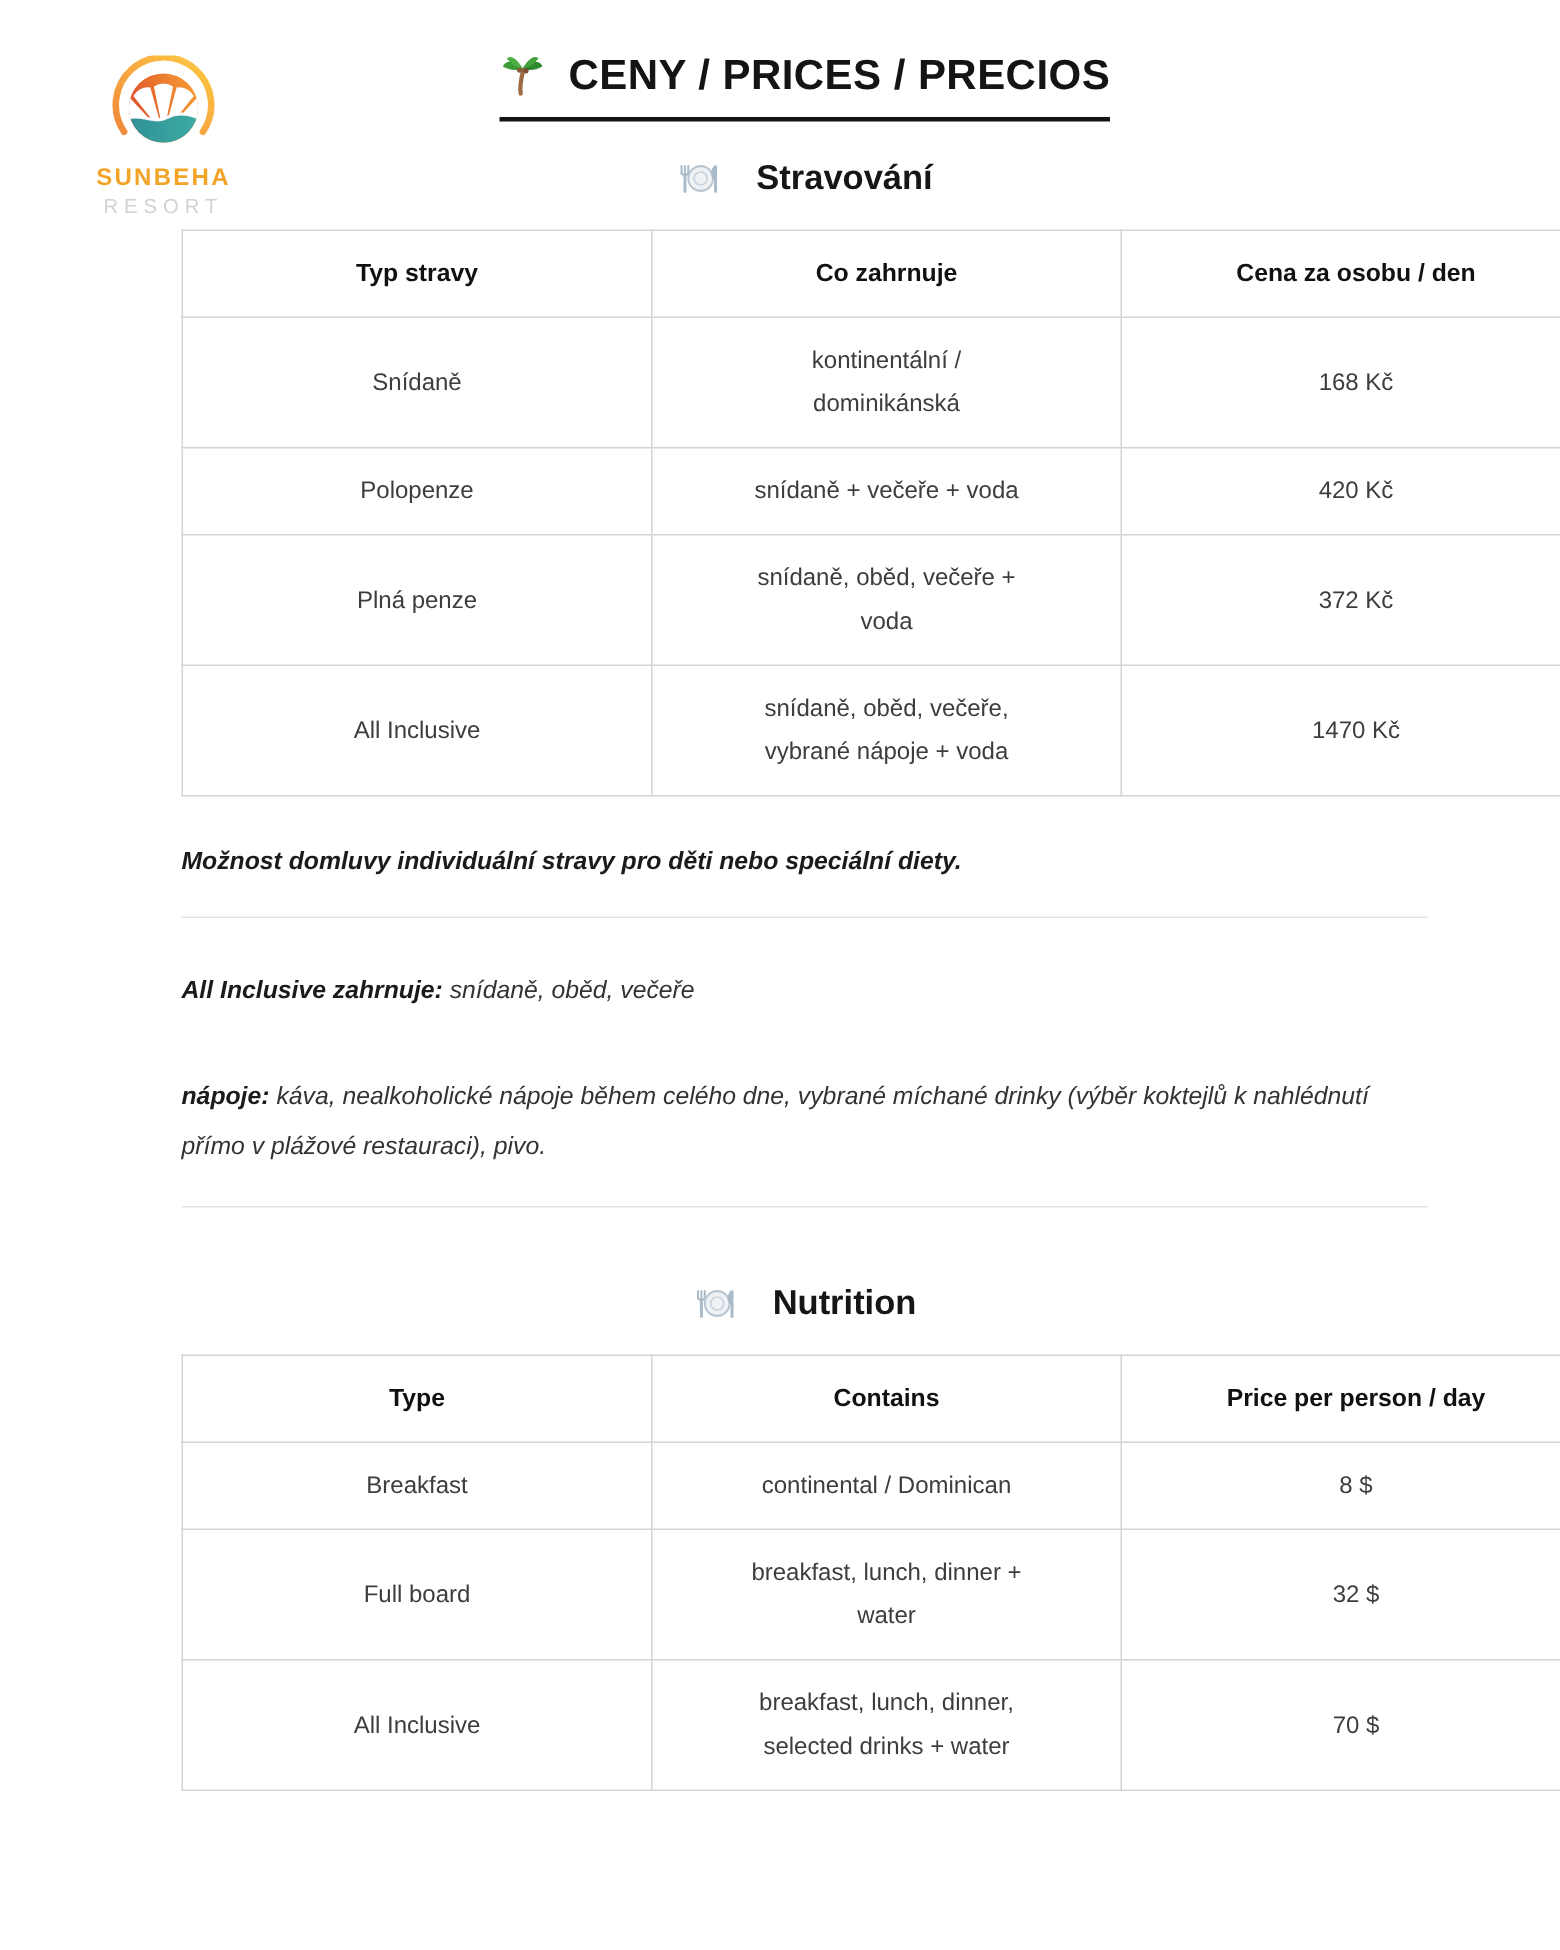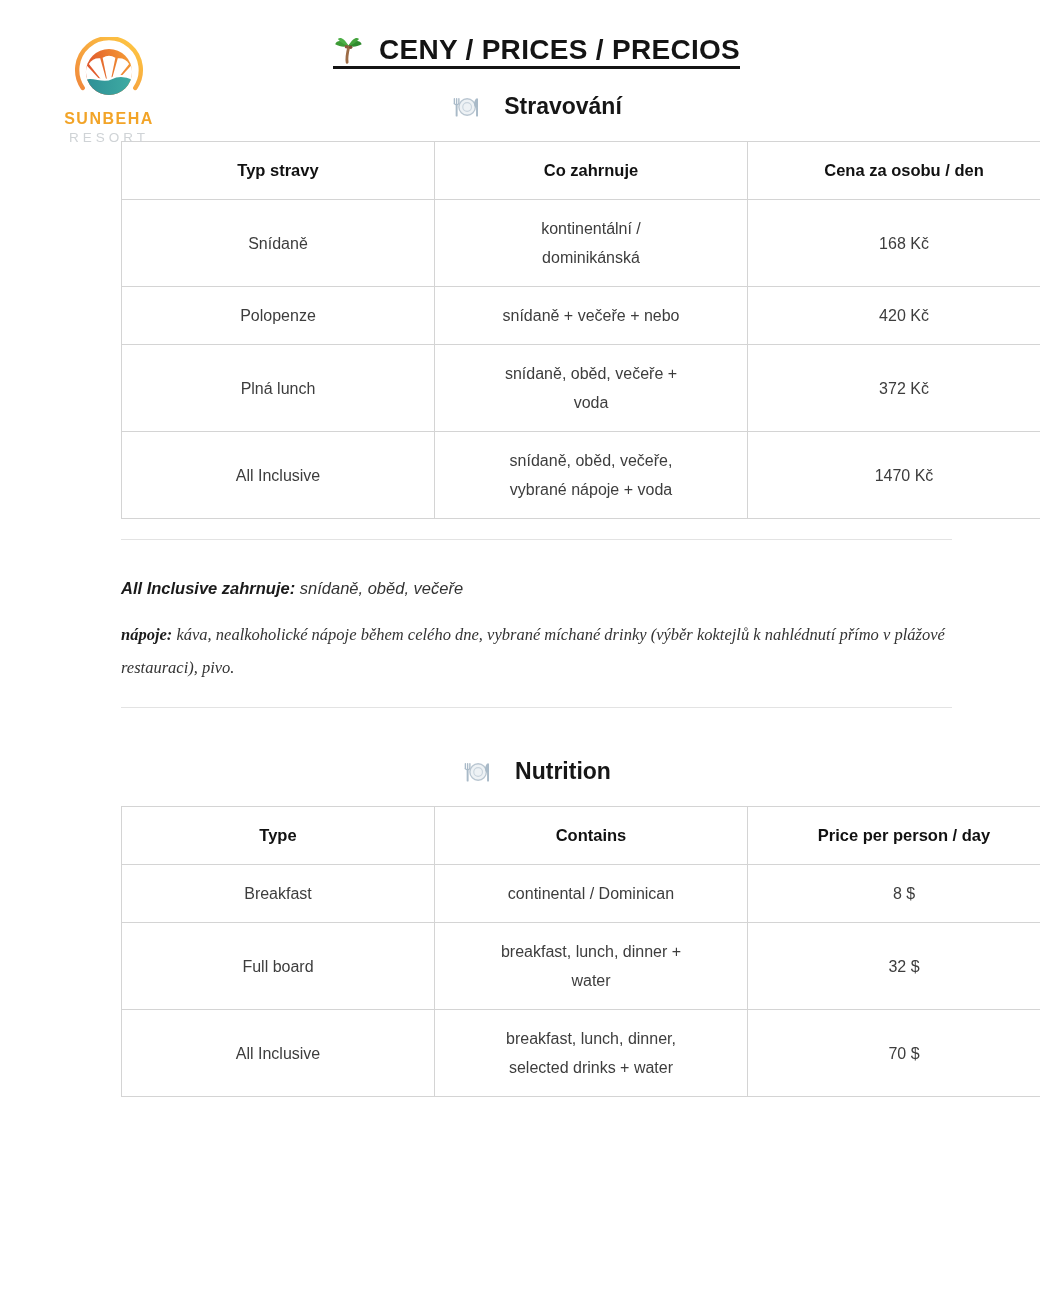--- a/index.html
+++ b/index.html
@@ -25,21 +25,21 @@
     color: #cfd3d6; letter-spacing: 4px;
   }
 
   
   .content { margin-left: 121px; width: 831px; }
 
   
   .title-row { margin-top: 34px; text-align: center; }
   .title-underline {
     display: inline-flex; align-items: center; gap: 16px;
-    border-bottom: 3px solid #141414; padding-bottom: 0;
+    border-bottom: 3px solid #141414; padding-bottom: 12px;
   }
   .title-text { font-size: 28px; font-weight: 800; color: #141414; letter-spacing: 0.3px; }
 
   
   .section-heading {
     margin-top: 24px; display: flex; justify-content: center; align-items: center; gap: 23px;
     font-size: 23px; font-weight: 800; color: #161616;
   }
   .section-heading.second { margin-top: 50px; }
 
@@ -57,21 +57,21 @@
   table.pricing td {
     font-size: 16px; color: #3d3d3d;
     padding: 14px 10px; line-height: 29px;
     white-space: pre-line;
   }
 
   
   .note { font-size: 16.5px; line-height: 33px; }
   .note-diet { margin-top: 27px; font-weight: 700; font-style: italic; color: #1b1b1b; }
   .note-ai { margin-top: 32px; }
-  .note-drinks { margin-top: 13px; font-family: Liberation Serif, serif; }
+  .note-drinks { margin-top: 38px; }
   .bi { font-weight: 700; font-style: italic; color: #1b1b1b; }
   .it { font-style: italic; color: #333333; }
 
   hr.divider { margin-top: 20px; border: none; border-top: 1px solid #e3e3e3; height: 0; }
   hr.divider.second { margin-top: 23px; }
 </style>
 </head>
 <body>
 
 <div class="page">
@@ -154,38 +154,39 @@
       </thead>
       <tbody>
         <tr>
           <td>Snídaně</td>
           <td>kontinentální /
 dominikánská</td>
           <td>168 Kč</td>
         </tr>
         <tr>
           <td>Polopenze</td>
-          <td>snídaně + večeře + nebo</td>
+          <td>snídaně + večeře + voda</td>
           <td>420 Kč</td>
         </tr>
         <tr>
-          <td>Plná lunch</td>
+          <td>Plná penze</td>
           <td>snídaně, oběd, večeře +
 voda</td>
           <td>372 Kč</td>
         </tr>
         <tr>
           <td>All Inclusive</td>
           <td>snídaně, oběd, večeře,
 vybrané nápoje + voda</td>
           <td>1470 Kč</td>
         </tr>
       </tbody>
     </table>
 
+    <p class="note note-diet">Možnost domluvy individuální stravy pro děti nebo speciální diety.</p>
 
     <hr class="divider">
 
     <p class="note note-ai"><span class="bi">All Inclusive zahrnuje:</span><span class="it"> snídaně, oběd, večeře</span></p>
 
     <p class="note note-drinks"><span class="bi">nápoje:</span><span class="it"> káva, nealkoholické nápoje během celého dne, vybrané míchané drinky (výběr koktejlů k nahlédnutí přímo v plážové restauraci), pivo.</span></p>
 
     <hr class="divider second">
 
     <h2 class="section-heading second">

